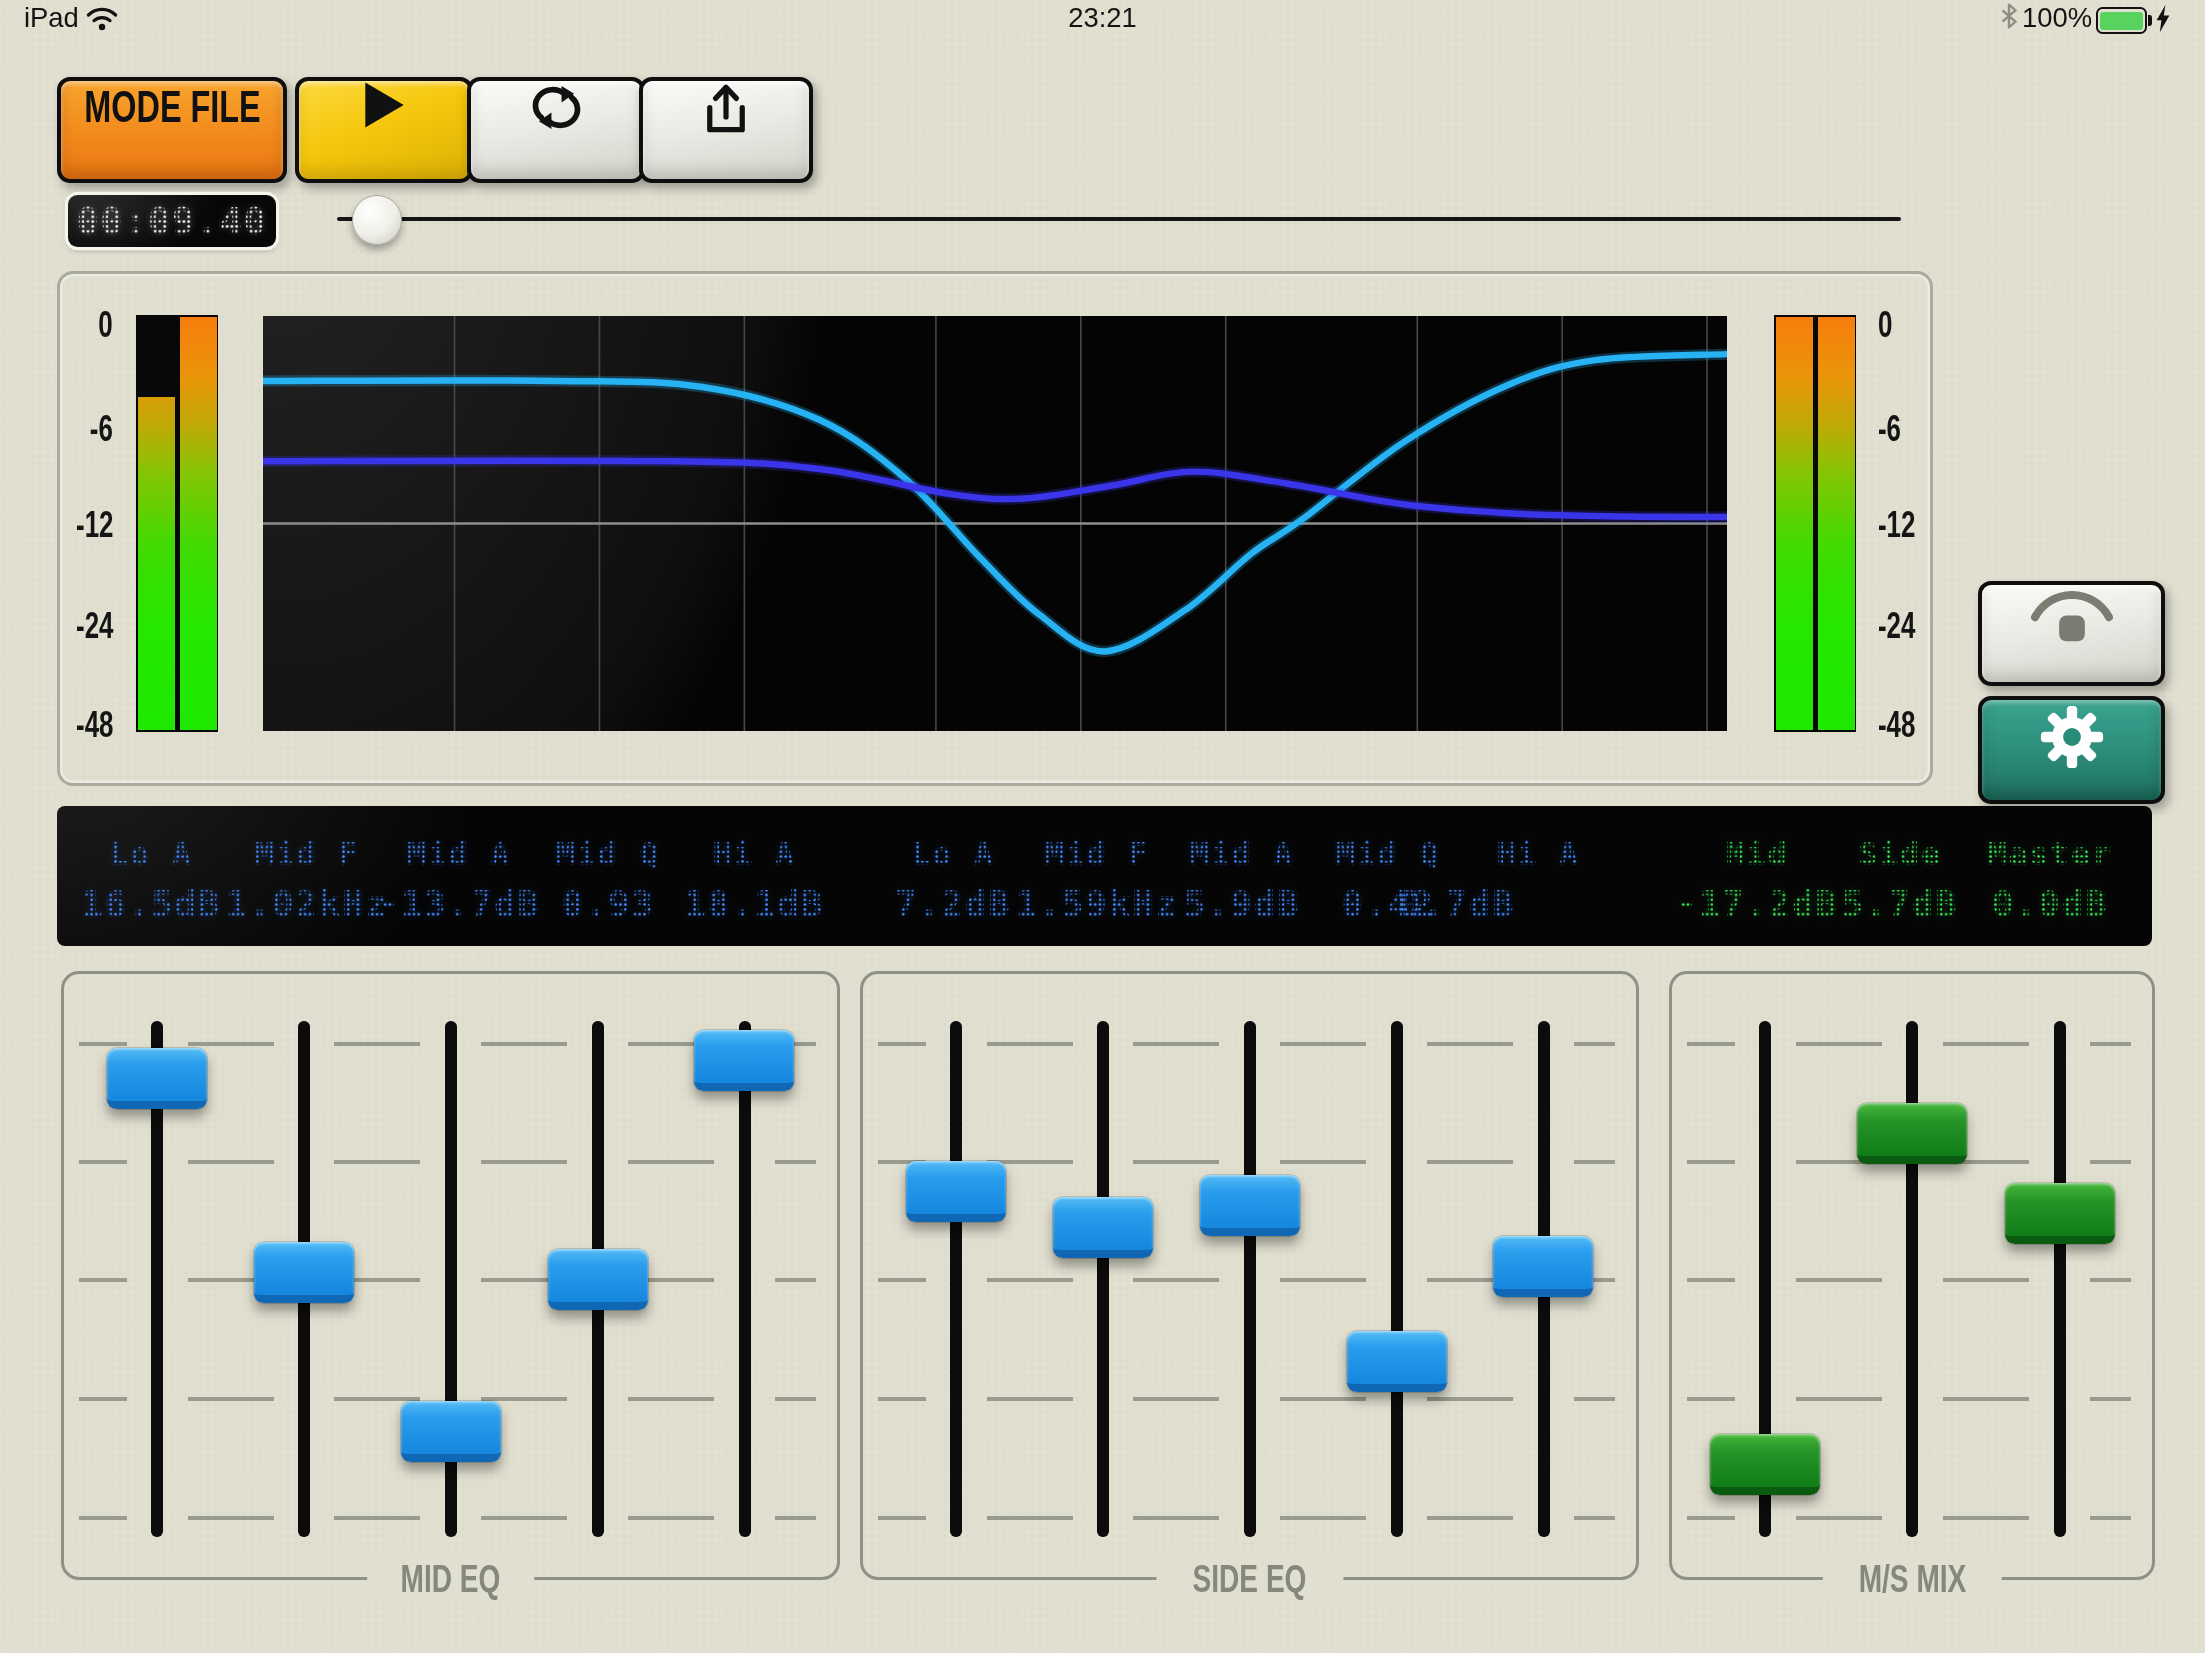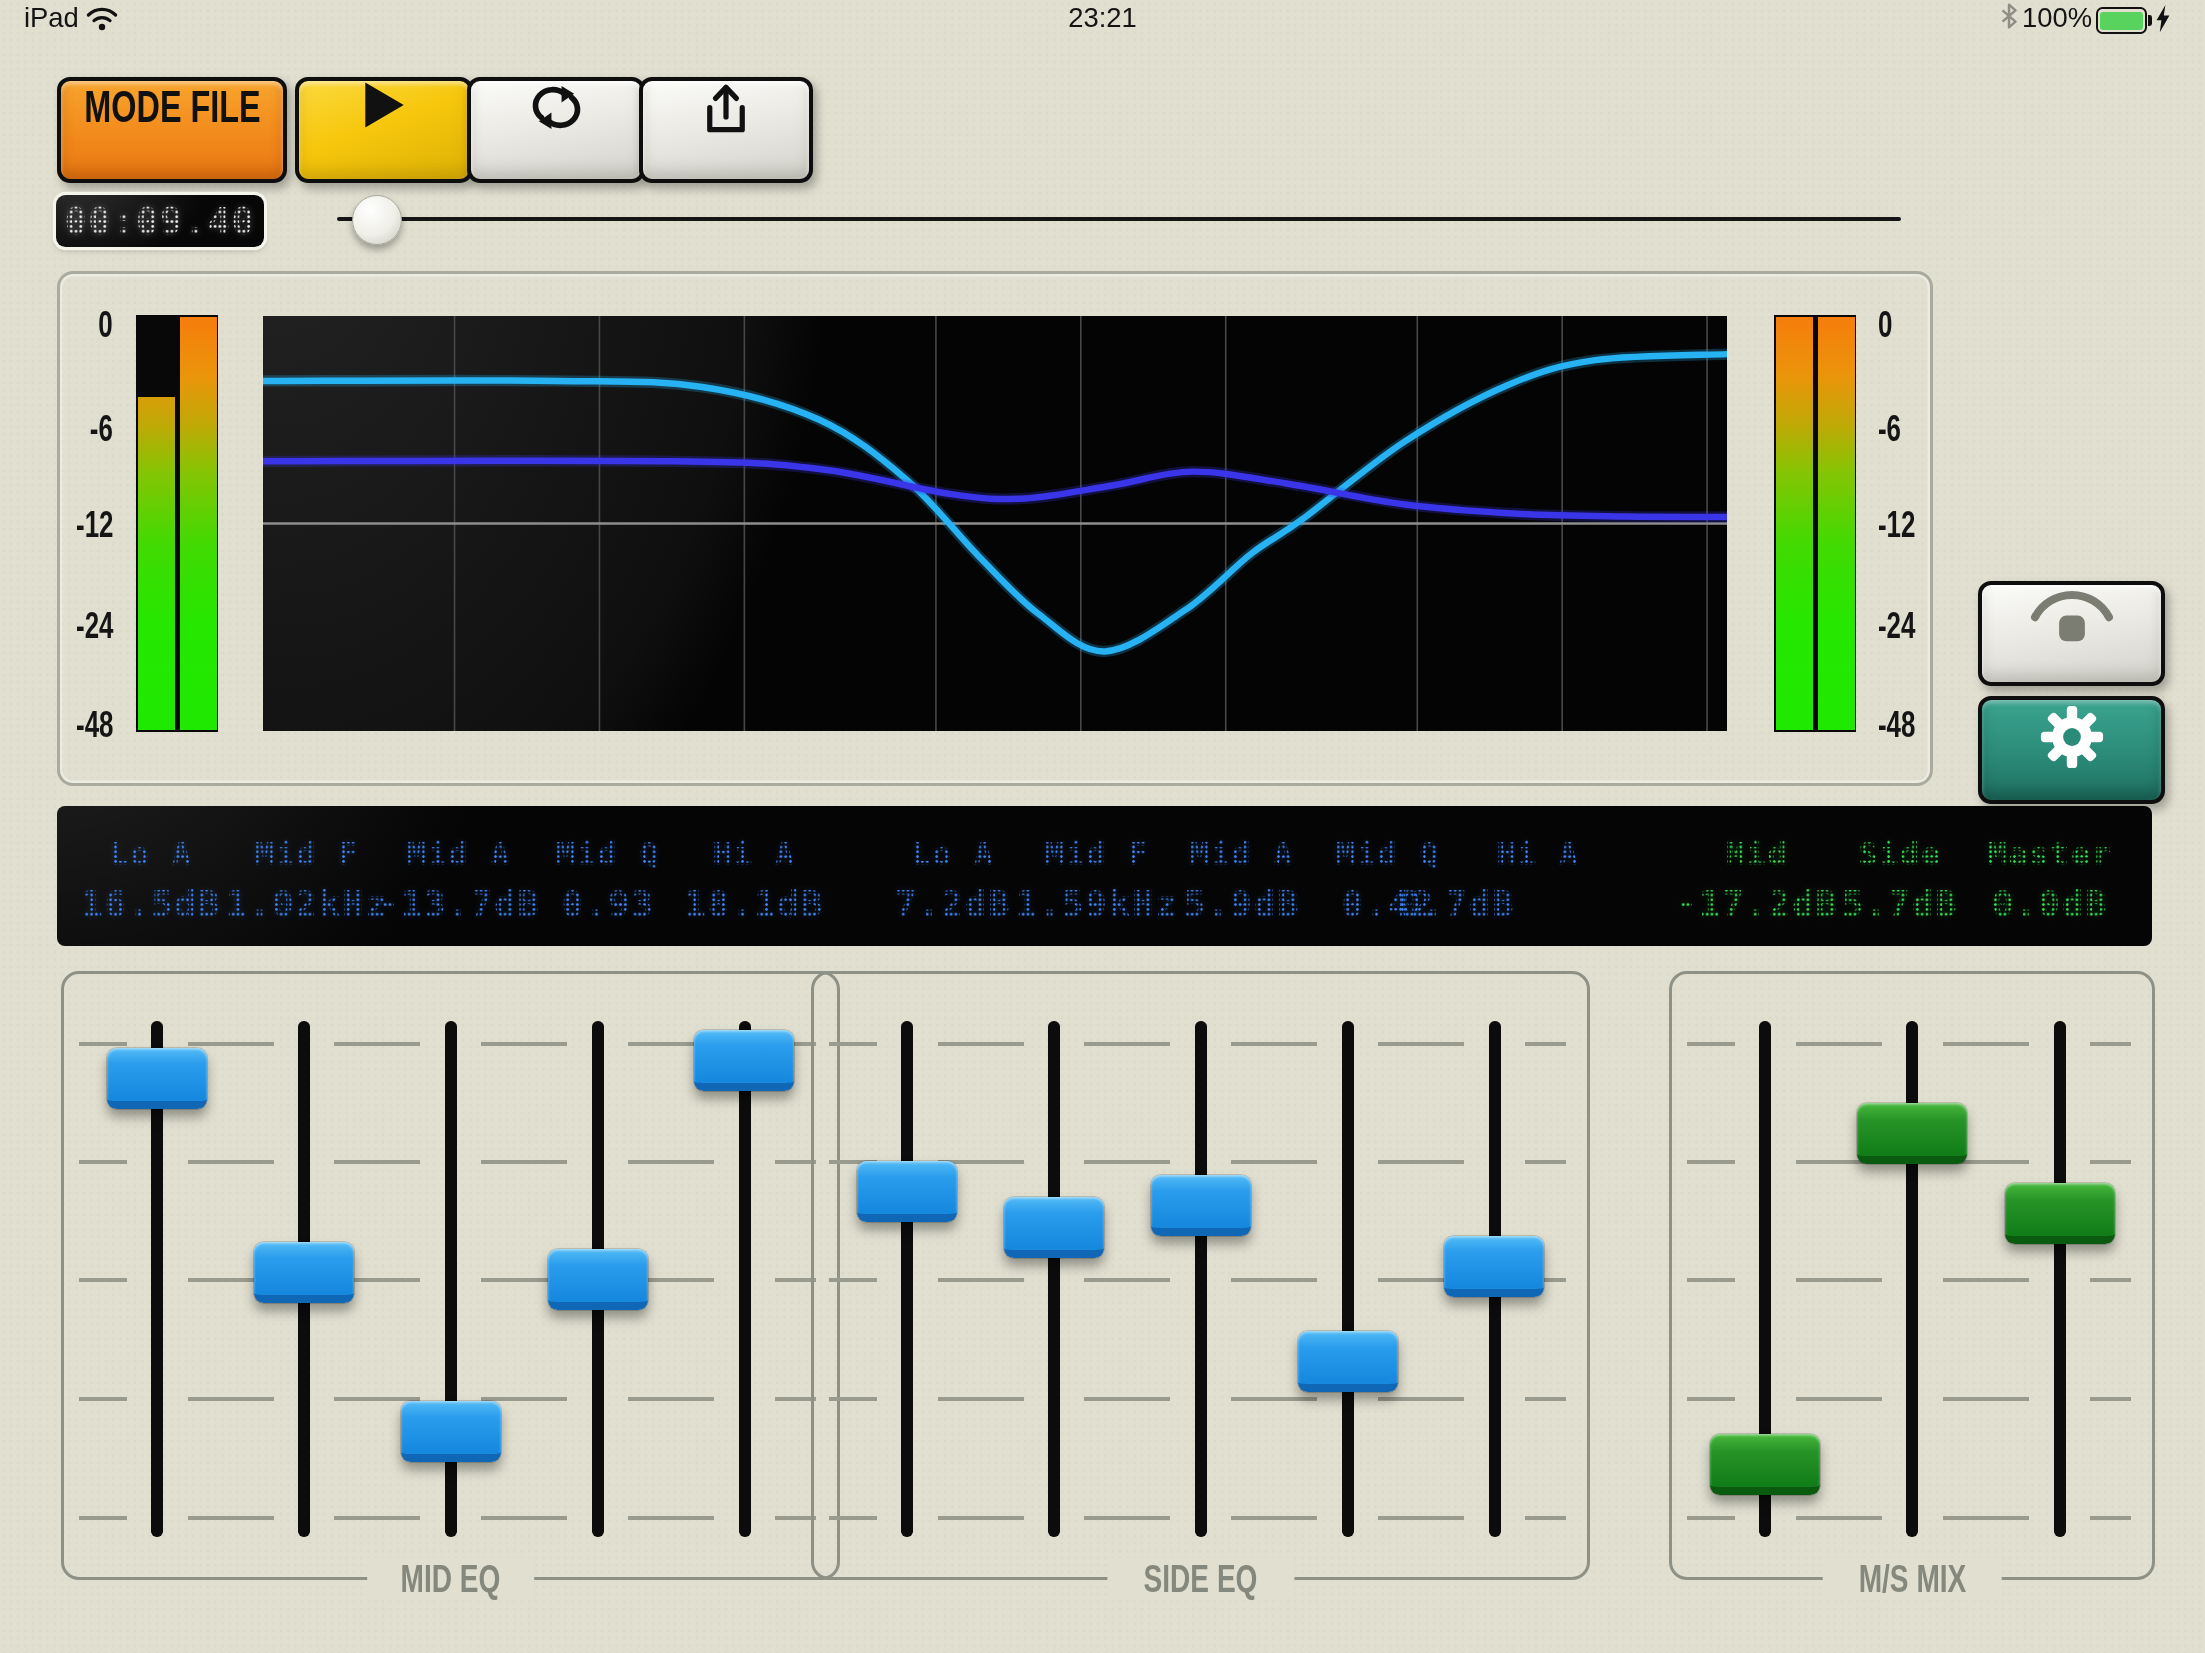--- a/index.html
+++ b/index.html
@@ -40,21 +40,21 @@
   #btn-export{left:639px;top:77px;width:166px;height:98px;}
   #btn-files{left:1980px;top:77px;width:170px;height:98px;}
   #btn-speaker{left:1978px;top:467px;width:179px;height:98px;}
   #btn-monitor{left:1978px;top:581px;width:179px;height:97px;}
   #btn-gear{left:1978px;top:696px;width:179px;height:100px;}
   .cond{display:inline-block;font-weight:bold;transform:scaleX(0.72);white-space:nowrap;}
   .btn-label{font-size:45px;color:#111;letter-spacing:0;}
   #btn-speaker .on-label{font-size:39px;font-weight:bold;color:#e8281e;margin-left:8px;}
 
   
-  #timebox{position:absolute;left:56px;top:195px;width:208px;height:52px;background:#070707;border-radius:9.7px;
+  #timebox{position:absolute;left:68px;top:195px;width:208px;height:52px;background:#070707;border-radius:9.7px;
            box-shadow:0 0 0 3.2px #f6f5ec, 0 2.4px 6.5px rgba(0,0,0,0.25);display:flex;align-items:center;justify-content:center;overflow:hidden;}
   #timebox::before{content:"";position:absolute;inset:0;background:radial-gradient(210px 137px at 10% -25%, rgba(255,255,255,0.16), transparent 62%);}
   #slider-track{position:absolute;left:337px;top:217px;width:1564px;height:4px;background:#151515;border-radius:2.4px;}
   #slider-knob{position:absolute;top:195px;width:48px;height:48px;border-radius:50%;
        background:radial-gradient(circle at 36% 30%, #ffffff 0%, #efeee7 55%, #c9c8bd 100%);
        border:0.8px solid #a9a89d;box-shadow:0 4.8px 7.3px rgba(0,0,0,0.3);}
 
   
   #eq-outer{position:absolute;left:57px;top:271px;width:1870px;height:509px;border:3.2px solid #a9ab9e;border-radius:16px;
         box-shadow:inset 0 0 0 2.4px rgba(255,255,255,0.4);}
@@ -77,21 +77,21 @@
   @supports ((background-clip: text) or (-webkit-background-clip: text)){
     .lcdtxt{background-image:radial-gradient(circle, var(--c) 34%, transparent 44%);
             background-size:4.8px 4.8px;-webkit-background-clip:text;background-clip:text;color:transparent;}
   }
   .lcd-cell{position:absolute;width:210px;text-align:center;}
   .lcd-lab{top:835px;font-size:32px;}
   .lcd-val{top:883px;font-size:36px;}
 
   
   .fpanel{position:absolute;top:971px;height:603px;border:3.2px solid #8d9186;border-radius:18px;}
-  #panel-mid{left:61px;width:773px;text-decoration:underline;} #panel-side{left:811px;width:773px;} #panel-ms{left:1669px;width:480px;}
+  #panel-mid{left:61px;width:773px;text-decoration:underline;} #panel-side{left:860px;width:773px;} #panel-ms{left:1669px;width:480px;}
   .fpanel .plabel{position:absolute;left:50%;bottom:0;transform:translate(-50%,55%);background:#e0dfd0;
         padding:0 14.5px;font-size:39px;color:#85887d;line-height:42px;}
   .track{position:absolute;width:12px;background:#0c0c0c;border-radius:5.7px;}
   .tick{position:absolute;height:4px;background:#989b8e;}
   .knob{position:absolute;border-radius:9.7px;box-shadow:0 8px 11.3px rgba(0,0,0,0.35), inset 0 1.6px 2.4px rgba(255,255,255,0.5), 0 0 0 0.8px rgba(0,0,0,0.2);}
   .knob.blue{background:linear-gradient(180deg,#54bcf6 0%,#2b9ded 30%,#1487de 100%);border-bottom:8px solid #0f67b5;}
   .knob.green{background:linear-gradient(180deg,#48b93c 0%,#279428 32%,#107c17 100%);border-bottom:8px solid #0a5a10;}
 </style>
 </head>
 <body>

